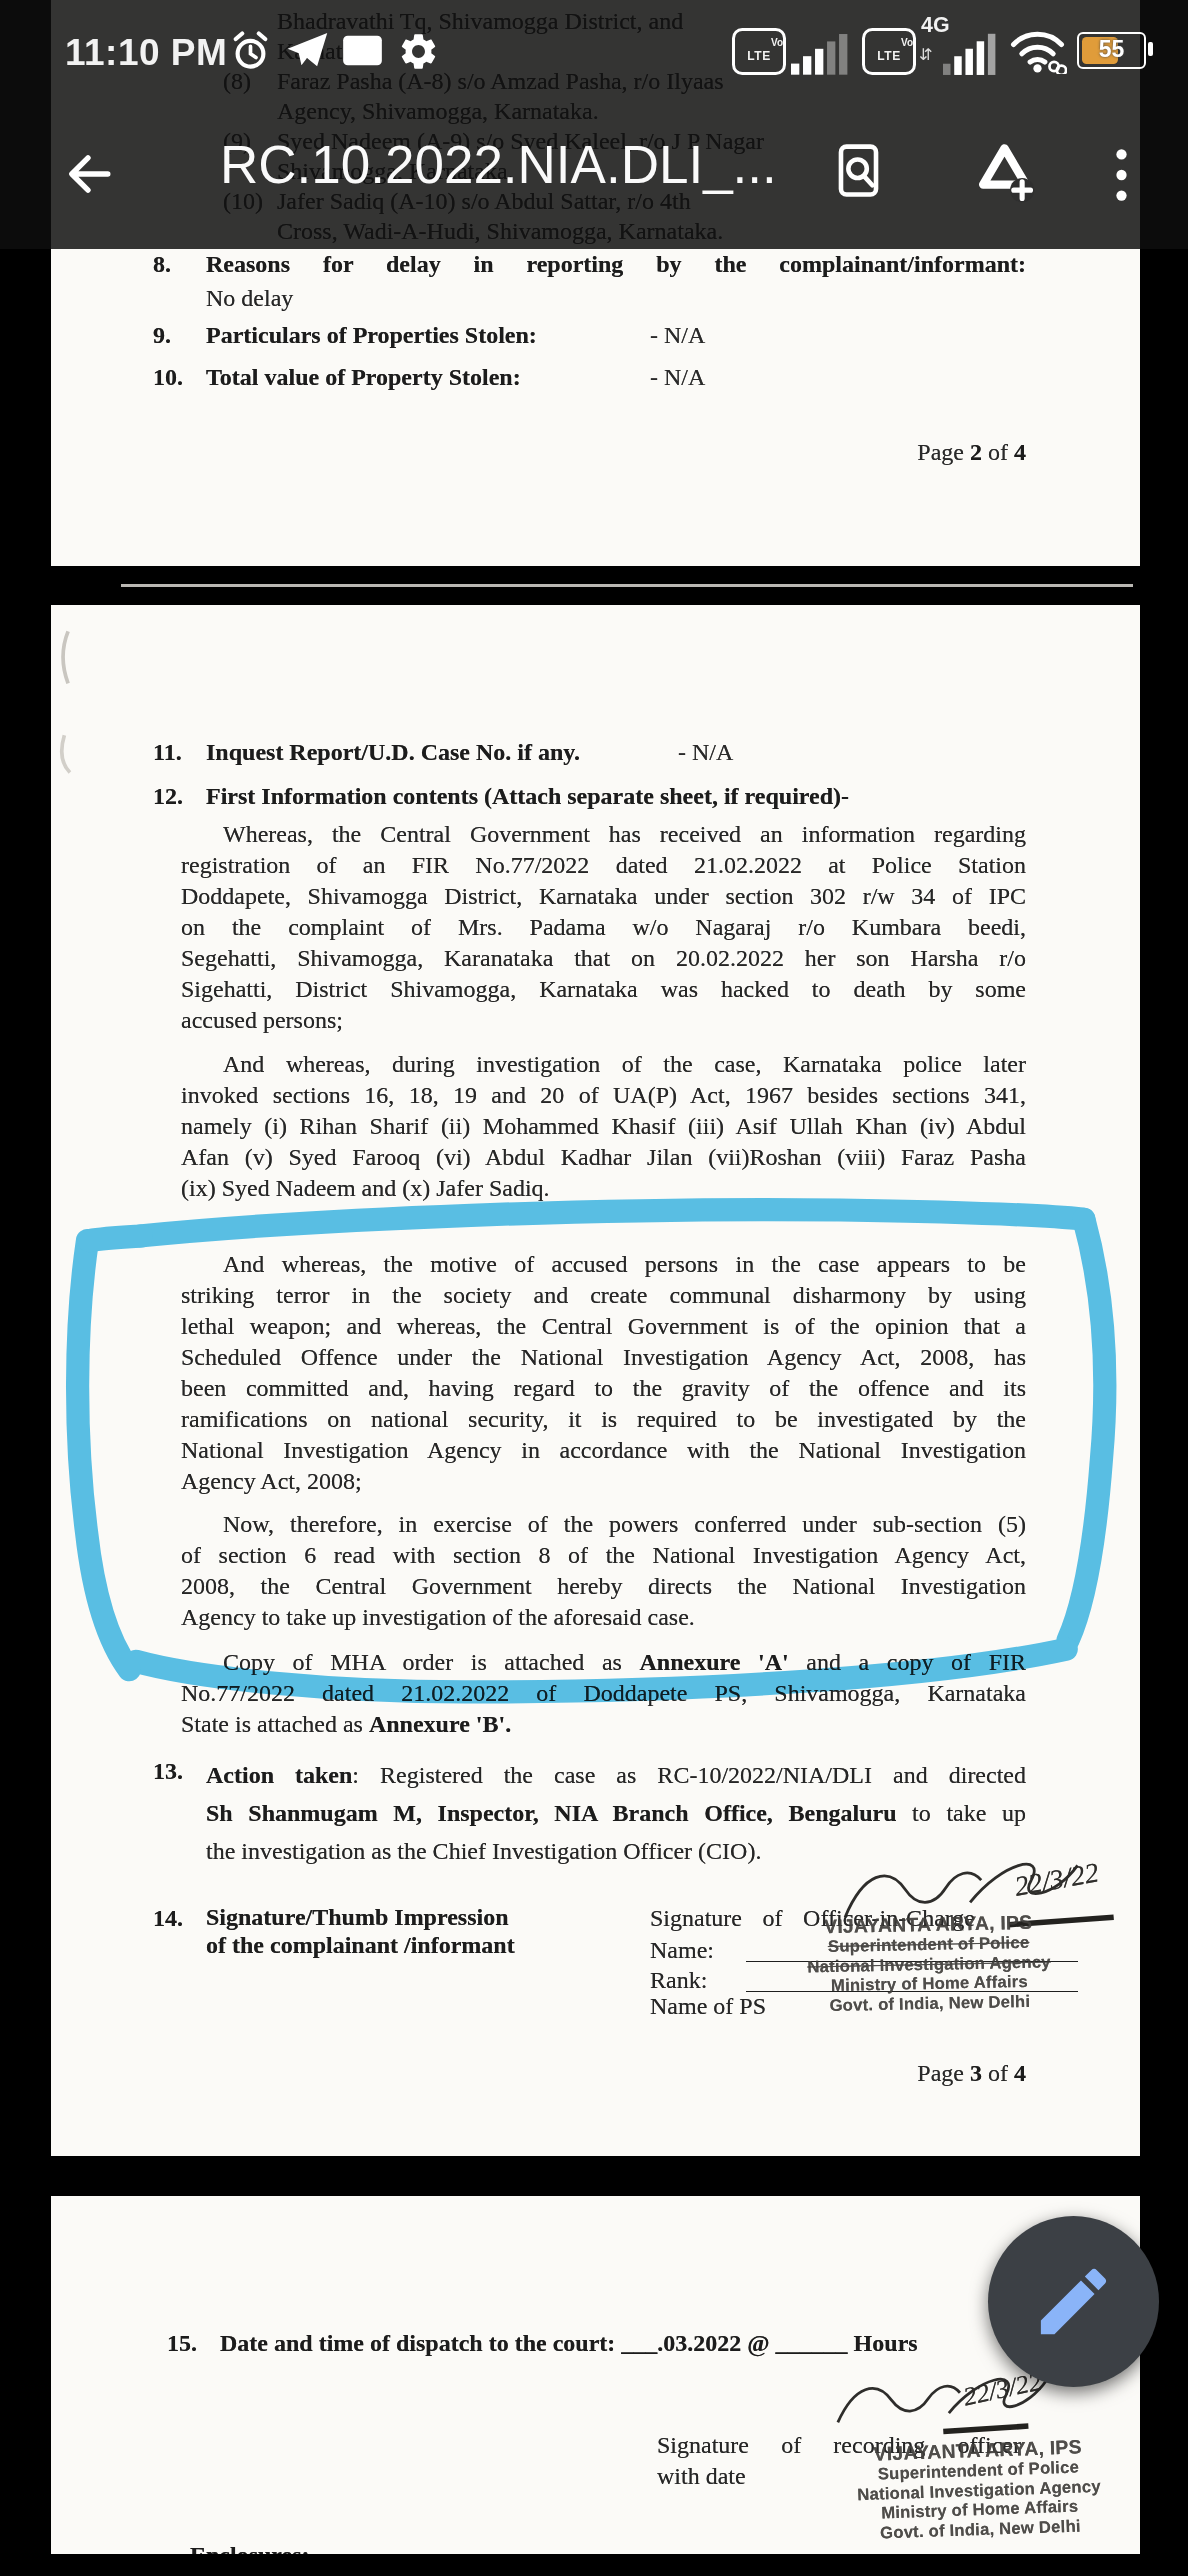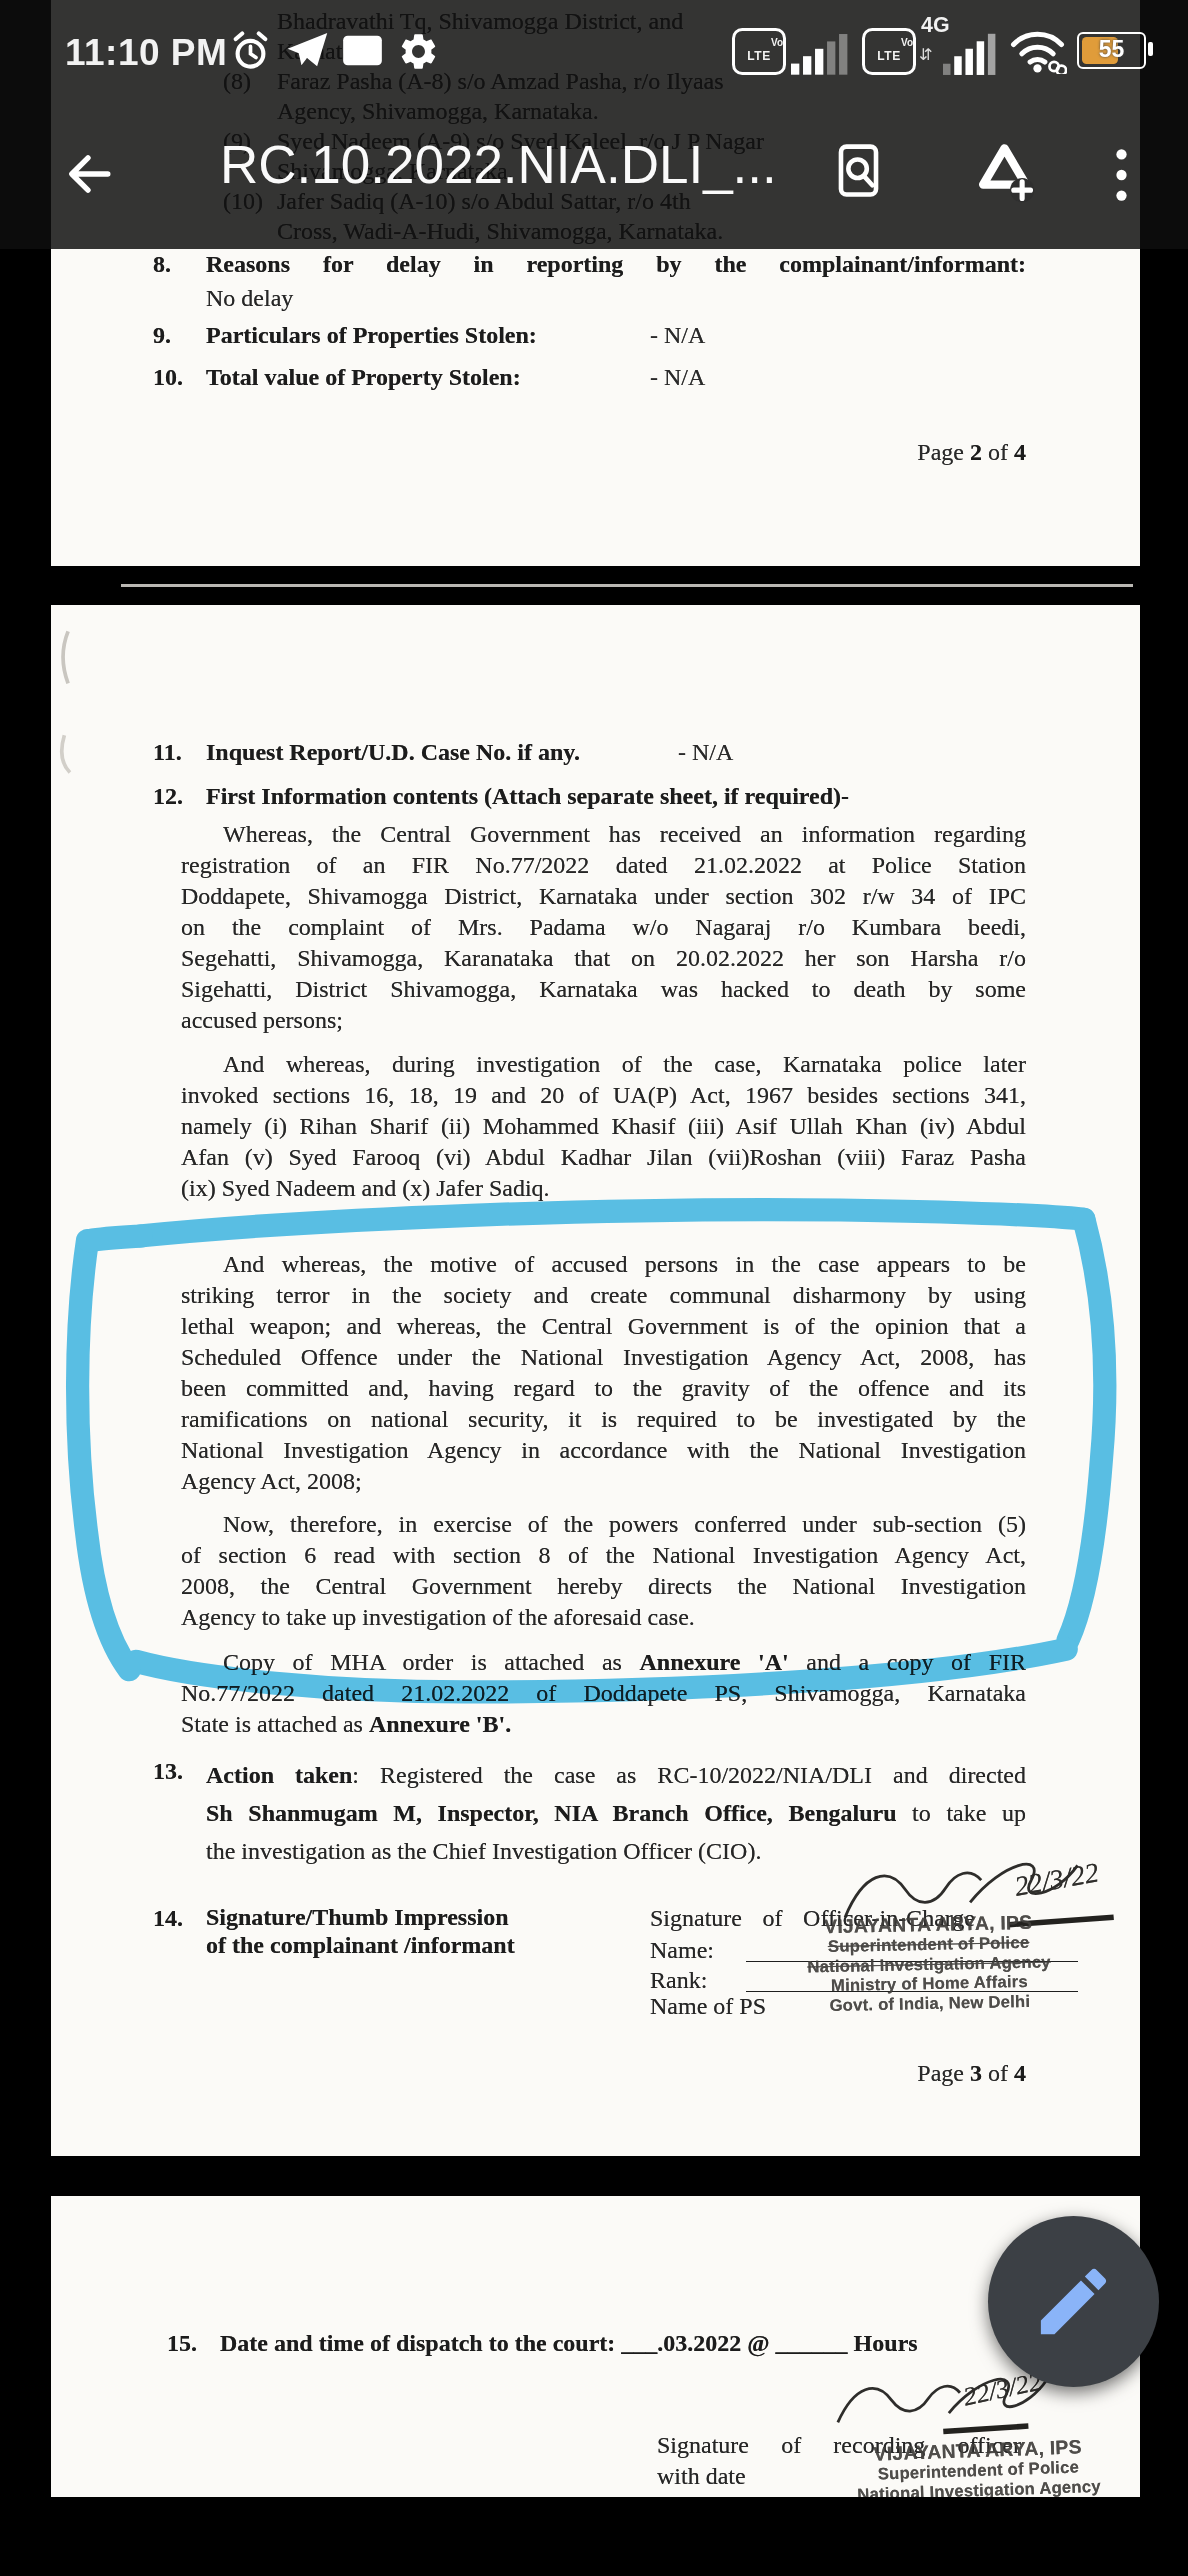--- a/index.html
+++ b/index.html
@@ -4,21 +4,21 @@
 <style>
   html,body{margin:0;padding:0;background:#000;}
   #screen{position:relative;width:1189px;height:2576px;background:#000;overflow:hidden;
           font-family:"Liberation Serif","DejaVu Serif",serif;}
   .abs{position:absolute;}
   
   .page{position:absolute;left:51px;width:1089px;background:#fbfaf7;color:#262626;
         font-size:24px;line-height:31px;overflow:hidden;}
   #page2{top:0;height:566px;}
   #page3{top:605px;height:1551px;}
-  #page4{top:2196px;height:301px;}
+  #page4{top:2196px;height:358px;}
   .hairline{position:absolute;top:584px;left:121px;width:1012px;height:2.8px;background:rgba(232,230,224,.8);}
   b,.bold{font-weight:bold;color:#1c1c1c;}
   .doc-blur{text-shadow:0 0 0.6px rgba(20,20,20,.65);}
   
   .nlist .line{display:flex;}
   .nlist .num{flex:0 0 54px;}
   .nlist .t{flex:1;}
   
   .item{position:absolute;left:102px;width:873px;}
   .inum{display:inline-block;width:53px;font-weight:bold;color:#1c1c1c;}

